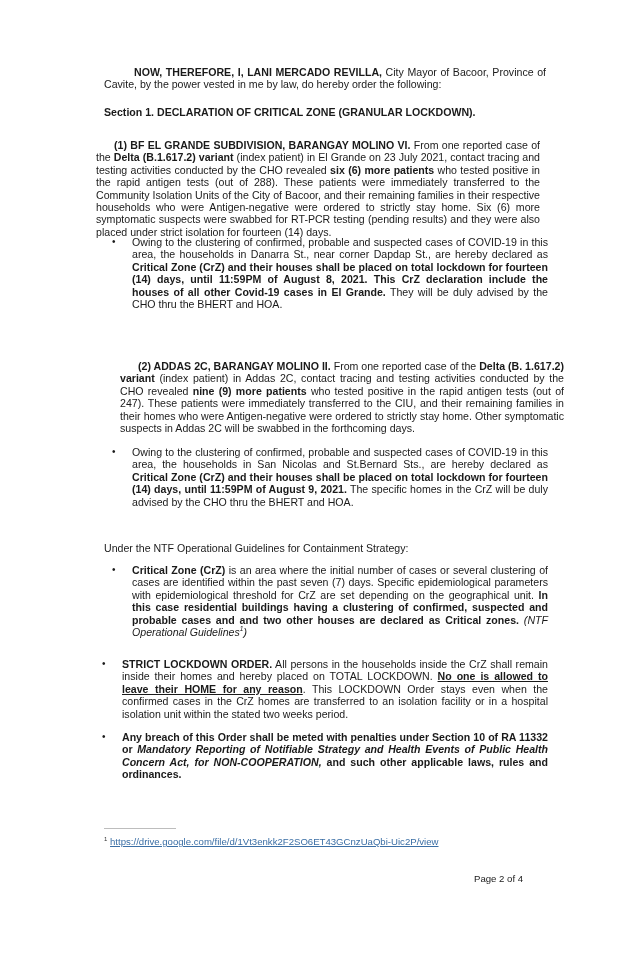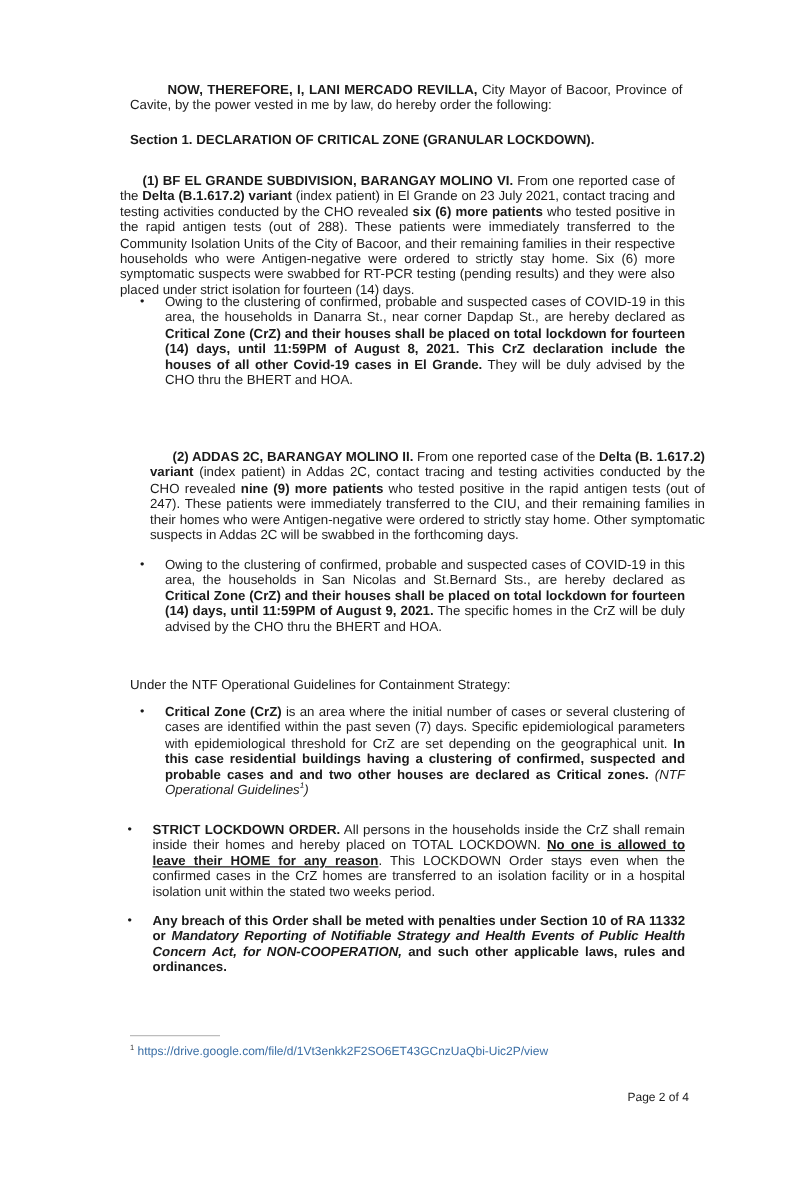--- a/index.html
+++ b/index.html
@@ -20,22 +20,22 @@
     .para2 { left: 120px; top: 360px; width: 444px; text-indent: 18px; }
     .bullet2 { left: 132px; top: 446px; width: 416px; }
     .ntf { left: 104px; top: 542px; width: 432px; }
     .bullet3 { left: 132px; top: 564px; width: 416px; }
     .bullet4 { left: 122px; top: 658px; width: 426px; }
     .bullet5 { left: 122px; top: 731px; width: 426px; }
     .dot { position: absolute; font-size: 10px; }
     .footnote-rule { position: absolute; left: 104px; top: 828px; width: 72px; border-top: 1px solid #bdbdbd; }
     .footnote { position: absolute; left: 104px; top: 836px; font-size: 9.6px; white-space: nowrap; }
     .footnote sup { font-size: 6px; vertical-align: super; color: #333; }
-    .footnote a { color: #3a6ea5; }
-    .page-number { position: absolute; left: 502px; top: 873px; font-size: 9.6px; white-space: nowrap; }
+    .footnote a { color: #3a6ea5; text-decoration: underline; }
+    .page-number { position: absolute; left: 474px; top: 873px; font-size: 9.6px; white-space: nowrap; }
     sup { font-size: 6.5px; line-height: 0; }
   </style>
 </head>
 <body>
 
 <div class="page">
 
   <div class="p intro">
     <span class="b">NOW, THEREFORE, I, LANI MERCADO REVILLA,</span><span> City Mayor of Bacoor, Province of Cavite, by the power vested in me by law, do hereby order the following:</span>
   </div>

